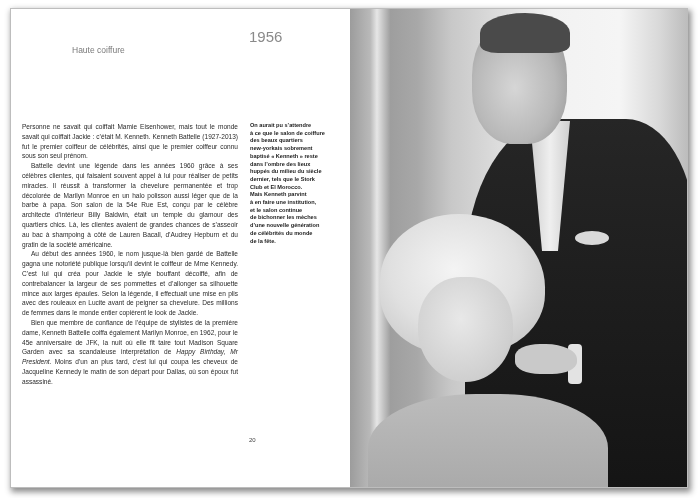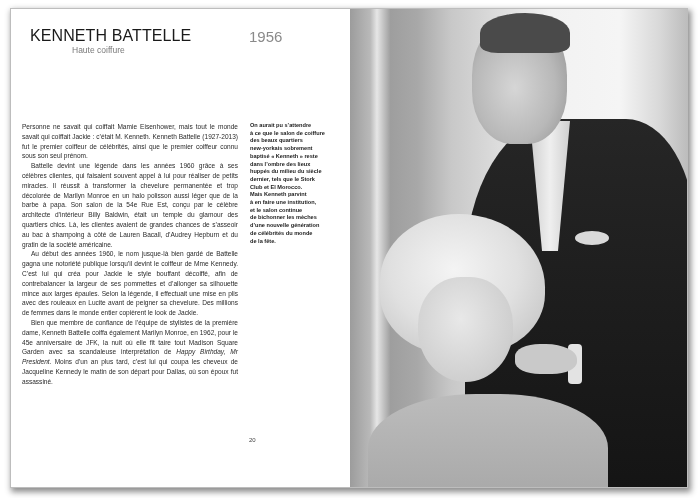--- a/index.html
+++ b/index.html
@@ -114,21 +114,20 @@
     border-radius: 4px;
     background: #e3e3e3;
   }
 </style>
 </head>
 <body>
 
 <div class="spread">
 
   <div class="left-page">
-    <div class="title">KENNETH BATTELLE</div>
     <div class="subtitle">Haute coiffure</div>
     <div class="year">1956</div>
 
     <div class="body-text">
       <p class="first">Personne ne savait qui coiffait Mamie Eisenhower, mais tout le monde savait qui coiffait Jackie : c’était M. Kenneth. Kenneth Battelle (1927-2013) fut le premier coiffeur de célébrités, ainsi que le premier coiffeur connu sous son seul prénom.</p>
       <p>Battelle devint une légende dans les années 1960 grâce à ses célèbres clientes, qui faisaient souvent appel à lui pour réaliser de petits miracles. Il réussit à transformer la chevelure permanentée et trop décolorée de Marilyn Monroe en un halo polisson aussi léger que de la barbe à papa. Son salon de la 54e Rue Est, conçu par le célèbre architecte d’intérieur Billy Baldwin, était un temple du glamour des quartiers chics. Là, les clientes avaient de grandes chances de s’asseoir au bac à shampoing à côté de Lauren Bacall, d’Audrey Hepburn et du gratin de la société américaine.</p>
       <p>Au début des années 1960, le nom jusque-là bien gardé de Battelle gagna une notoriété publique lorsqu’il devint le coiffeur de Mme Kennedy. C’est lui qui créa pour Jackie le style bouffant décoiffé, afin de contrebalancer la largeur de ses pommettes et d’allonger sa silhouette mince aux larges épaules. Selon la légende, il effectuait une mise en plis avec des rouleaux en Lucite avant de peigner sa chevelure. Des millions de femmes dans le monde entier copièrent le look de Jackie.</p>
       <p><span>Bien que membre de confiance de l’équipe de stylistes de la première dame, Kenneth Battelle coiffa également Marilyn Monroe, en 1962, pour le 45e anniversaire de JFK, la nuit où elle fit taire tout Madison Square Garden avec sa scandaleuse interprétation de </span><em>Happy Birthday, Mr President</em><span>. Moins d’un an plus tard, c’est lui qui coupa les cheveux de Jacqueline Kennedy le matin de son départ pour Dallas, où son époux fut assassiné.</span></p>
     </div>
 

